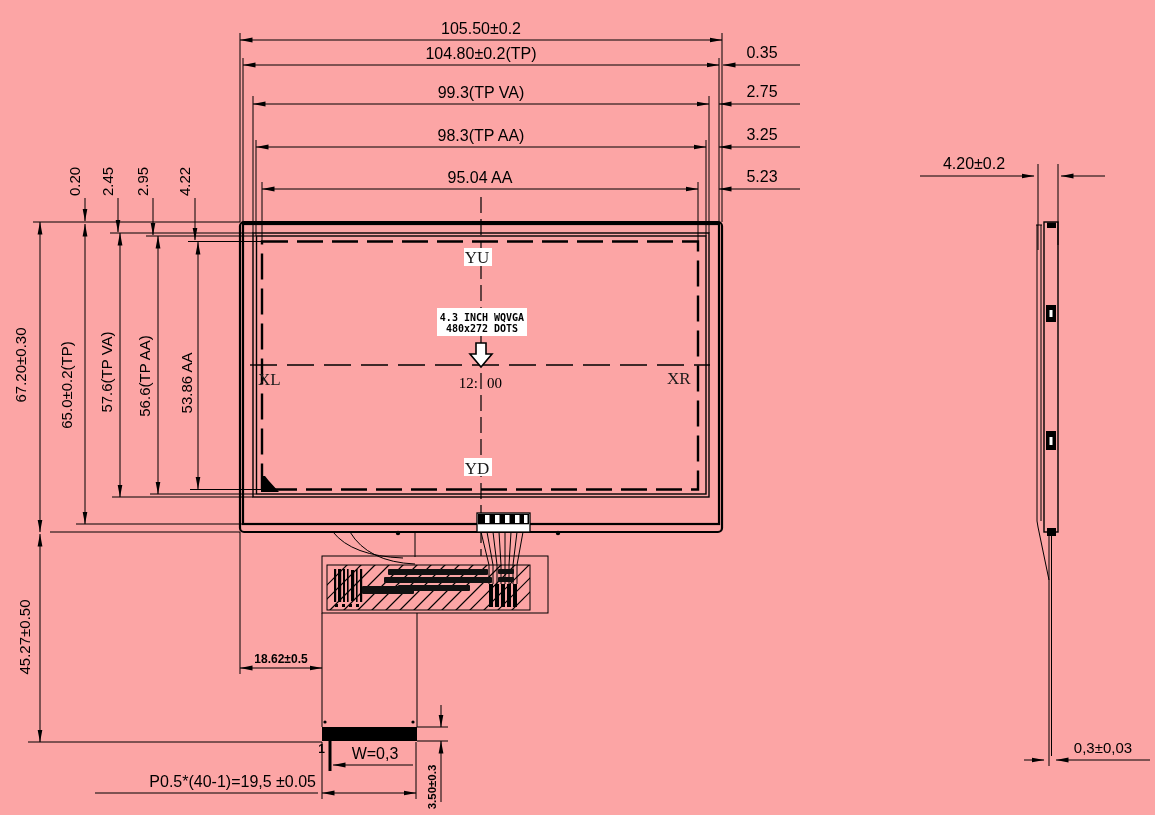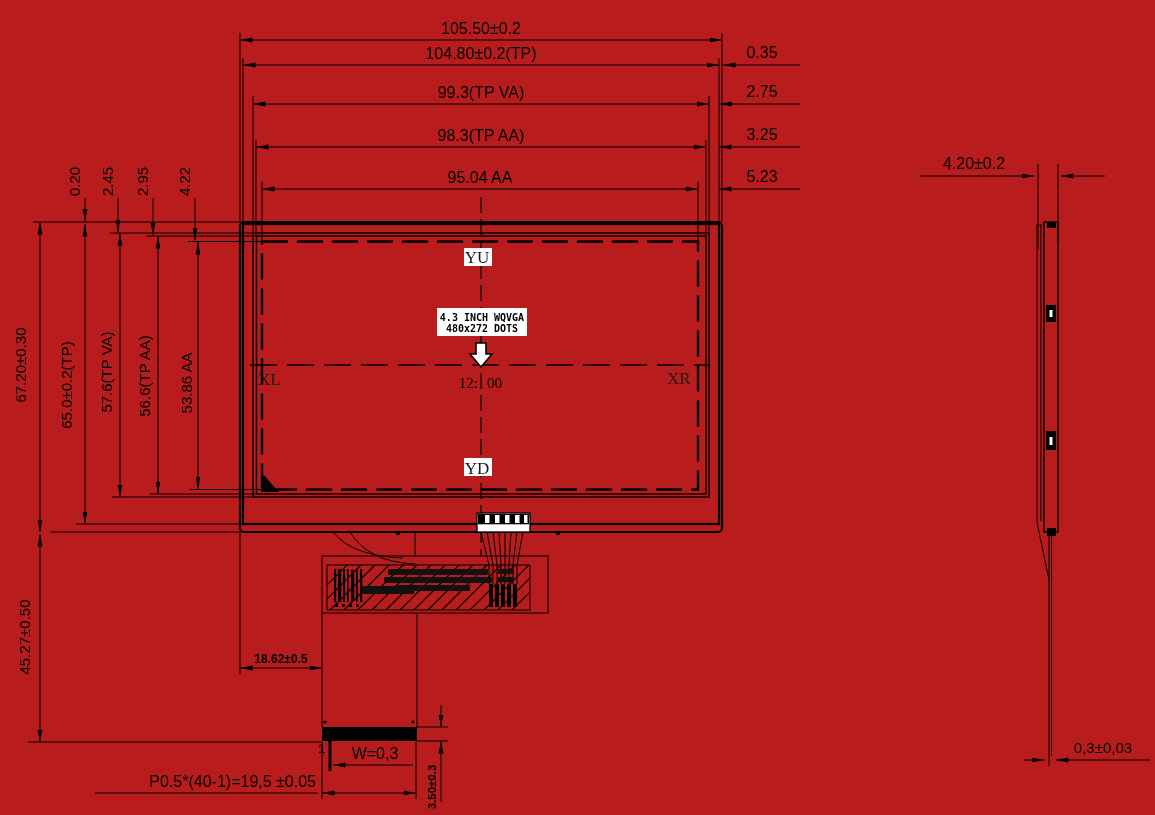--- a/index.html
+++ b/index.html
@@ -1,16 +1,16 @@
 <!DOCTYPE html>
 <html><head>
 <meta charset="utf-8">
 <style>
   html,body{margin:0;padding:0;background:#ffffff;}
-  .sheet{position:relative;width:1155px;height:815px;background:#b91c1c;overflow:hidden;}
+  .sheet{position:relative;width:1155px;height:815px;background:#fca5a5;overflow:hidden;}
   svg{display:block;}
   text{fill:#000;}
   .dim{font-family:"Liberation Sans",sans-serif;font-size:16px;}
   .dim-sm{font-family:"Liberation Sans",sans-serif;font-size:15px;}
   .dim-xs{font-family:"Liberation Sans",sans-serif;font-size:12px;font-weight:bold;}
   .dim-vt{font-family:"Liberation Sans",sans-serif;font-size:11.5px;font-weight:bold;}
   .serifmark{font-family:"Liberation Serif",serif;font-size:17px;fill:#1a1a1a;}
   .clock{font-family:"Liberation Serif",serif;font-size:15px;}
   .spec{font-family:"DejaVu Sans Mono",monospace;font-size:10px;font-weight:bold;}
   .thin{stroke:#000;stroke-width:1;fill:none;}

